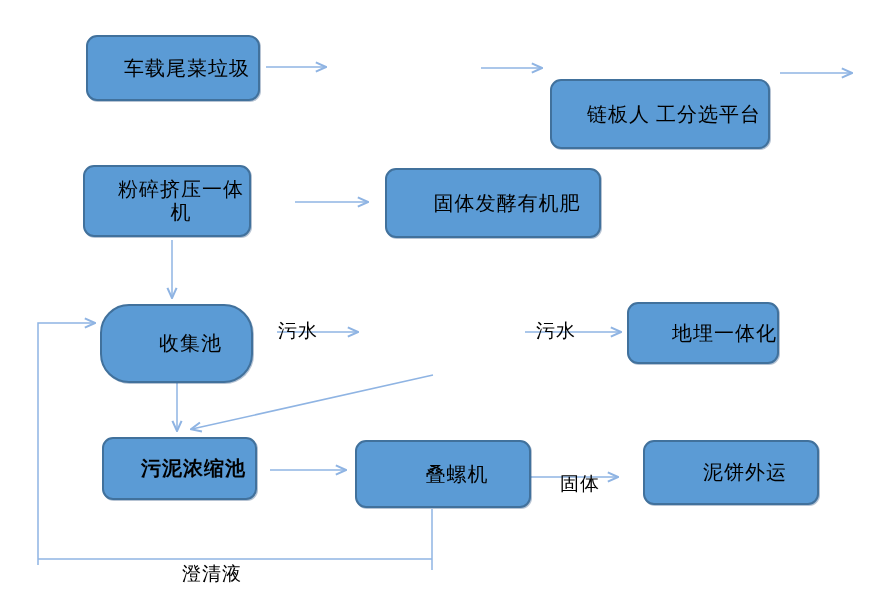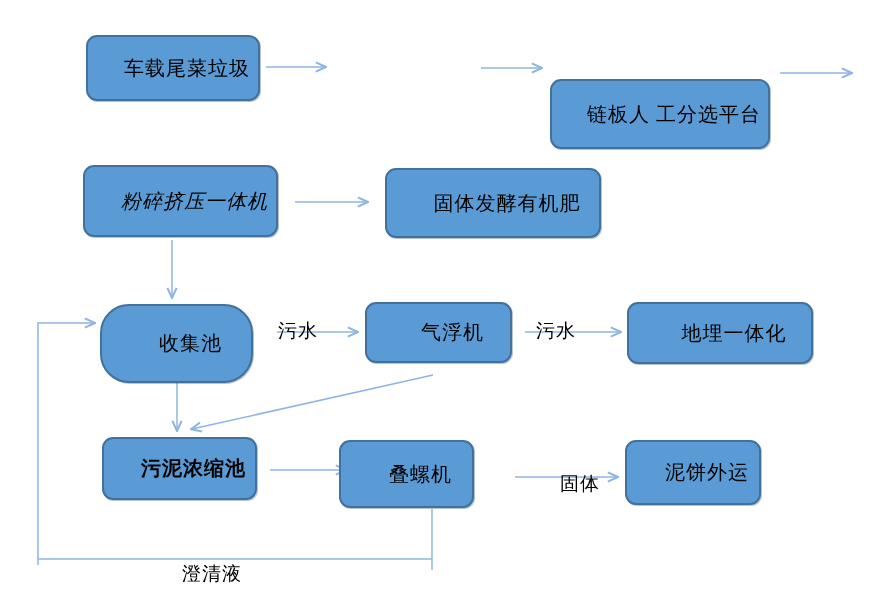--- a/index.html
+++ b/index.html
@@ -94,49 +94,46 @@
 
   <div class="node" style="left:86px;  top:35px;  width:174px; height:66px;">
     <span>车载尾菜垃圾</span>
   </div>
 
 
   <div class="node" style="left:550px; top:35px;  width:220px; height:70px;margin-top:44px;">
     <span>链板人 工分选平台</span>
   </div>
 
-  <div class="node" style="left:83px;  top:165px; width:195px; height:72px;font-style:italic;">
+  <div class="node" style="left:83px;  top:165px; width:168px; height:72px;">
     <span>粉碎挤压一体机</span>
   </div>
 
   <div class="node" style="left:385px; top:168px; width:216px; height:70px;">
     <span>固体发酵有机肥</span>
   </div>
 
   <div class="node" style="left:100px; top:304px; width:153px; height:79px;border-radius:29px;">
     <span>收集池</span>
   </div>
 
-  <div class="node" style="left:365px; top:302px; width:147px; height:61px;">
-    <span>气浮机</span>
-  </div>
 
-  <div class="node" style="left:627px; top:302px; width:186px; height:62px;">
+  <div class="node" style="left:627px; top:302px; width:152px; height:62px;justify-content:flex-end;">
     <span>地埋一体化</span>
   </div>
 
   <div class="node" style="left:102px; top:437px; width:155px; height:63px;font-weight:bold;">
     <span>污泥浓缩池</span>
   </div>
 
-  <div class="node" style="left:339px; top:440px; width:135px; height:68px;">
+  <div class="node" style="left:355px; top:440px; width:176px; height:68px;">
     <span>叠螺机</span>
   </div>
 
-  <div class="node" style="left:625px; top:440px; width:136px; height:65px;">
+  <div class="node" style="left:643px; top:440px; width:176px; height:65px;">
     <span>泥饼外运</span>
   </div>
 
   <div class="edge-label" style="left:278px; top:290px;">污水</div>
 
   <div class="edge-label" style="left:536px; top:290px;">污水</div>
 
   <div class="edge-label" style="left:560px; top:443px;font-family:Liberation Mono, monospace;">固体</div>
 
   <div class="edge-label" style="left:182px; top:533px;">澄清液</div>

